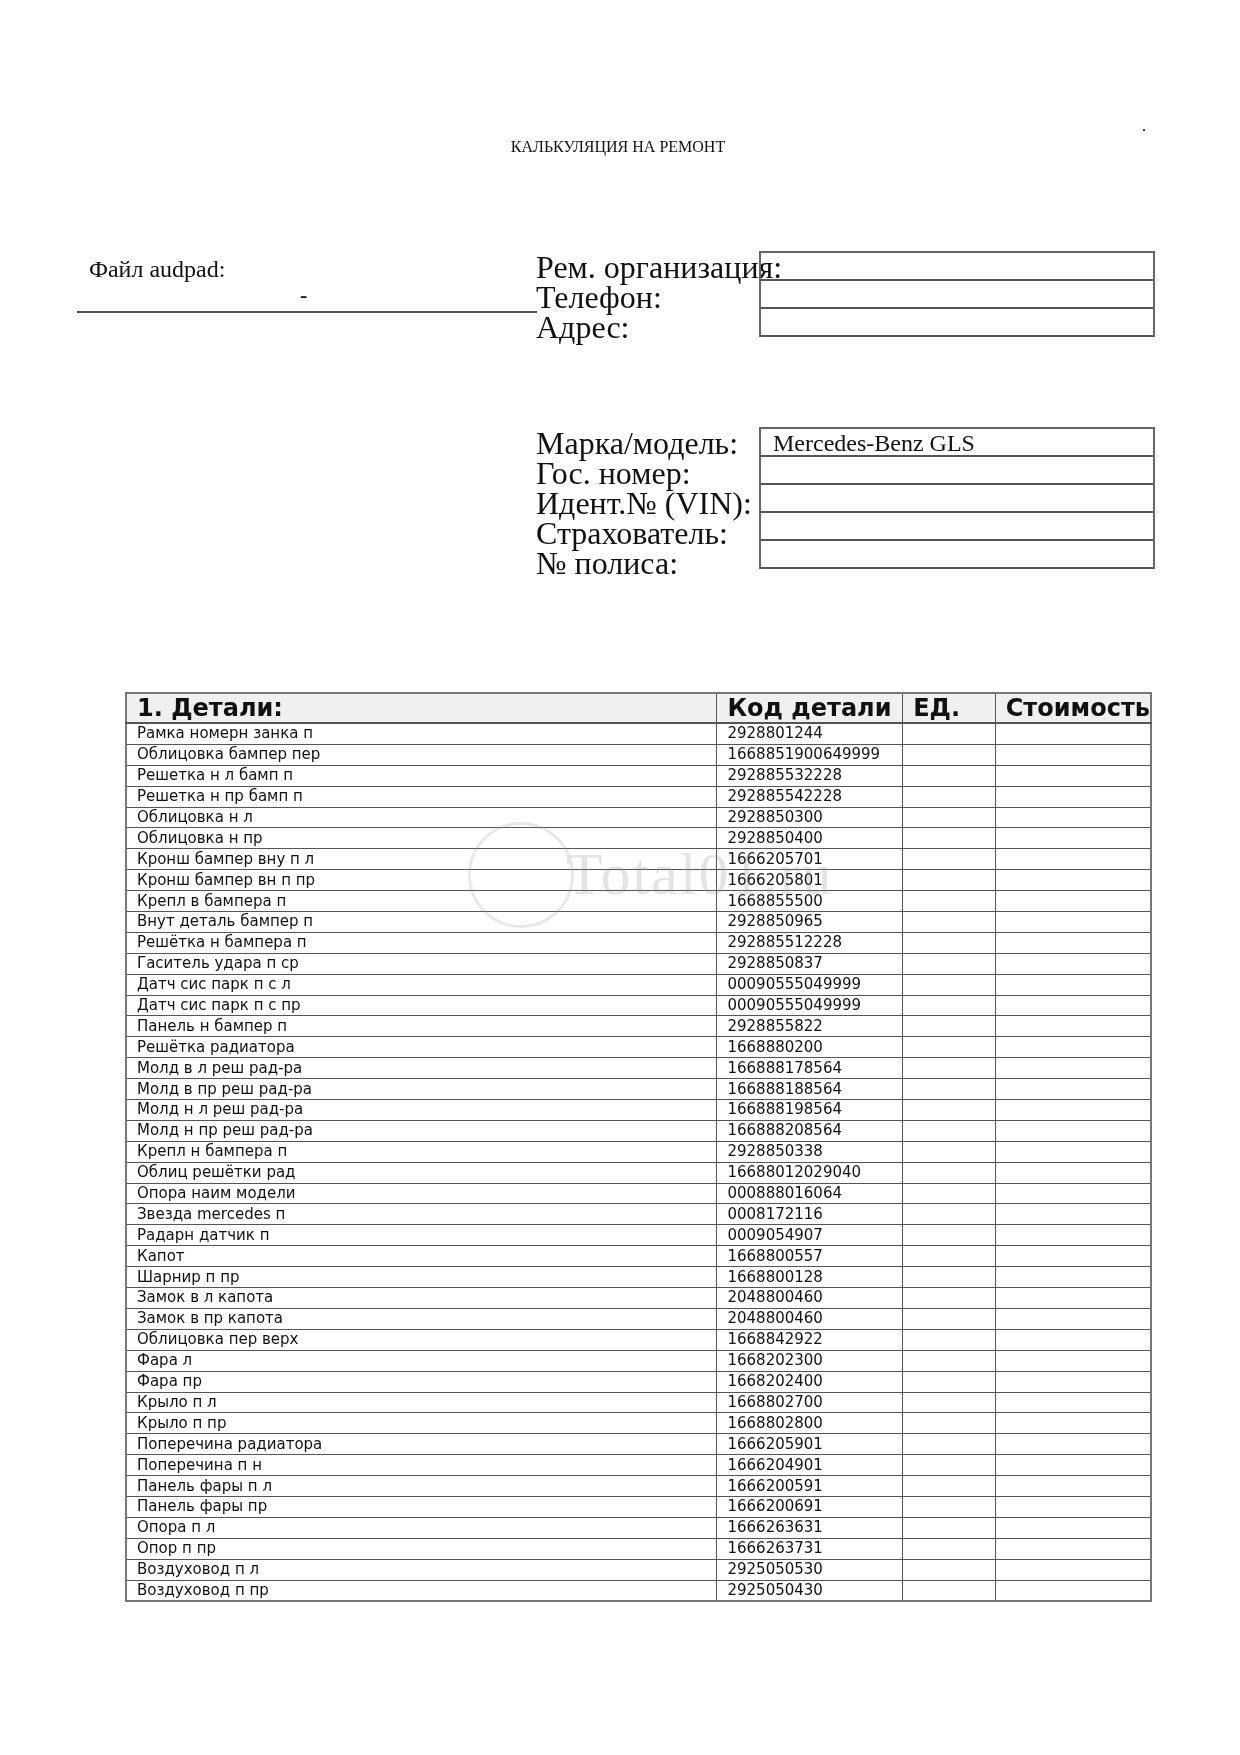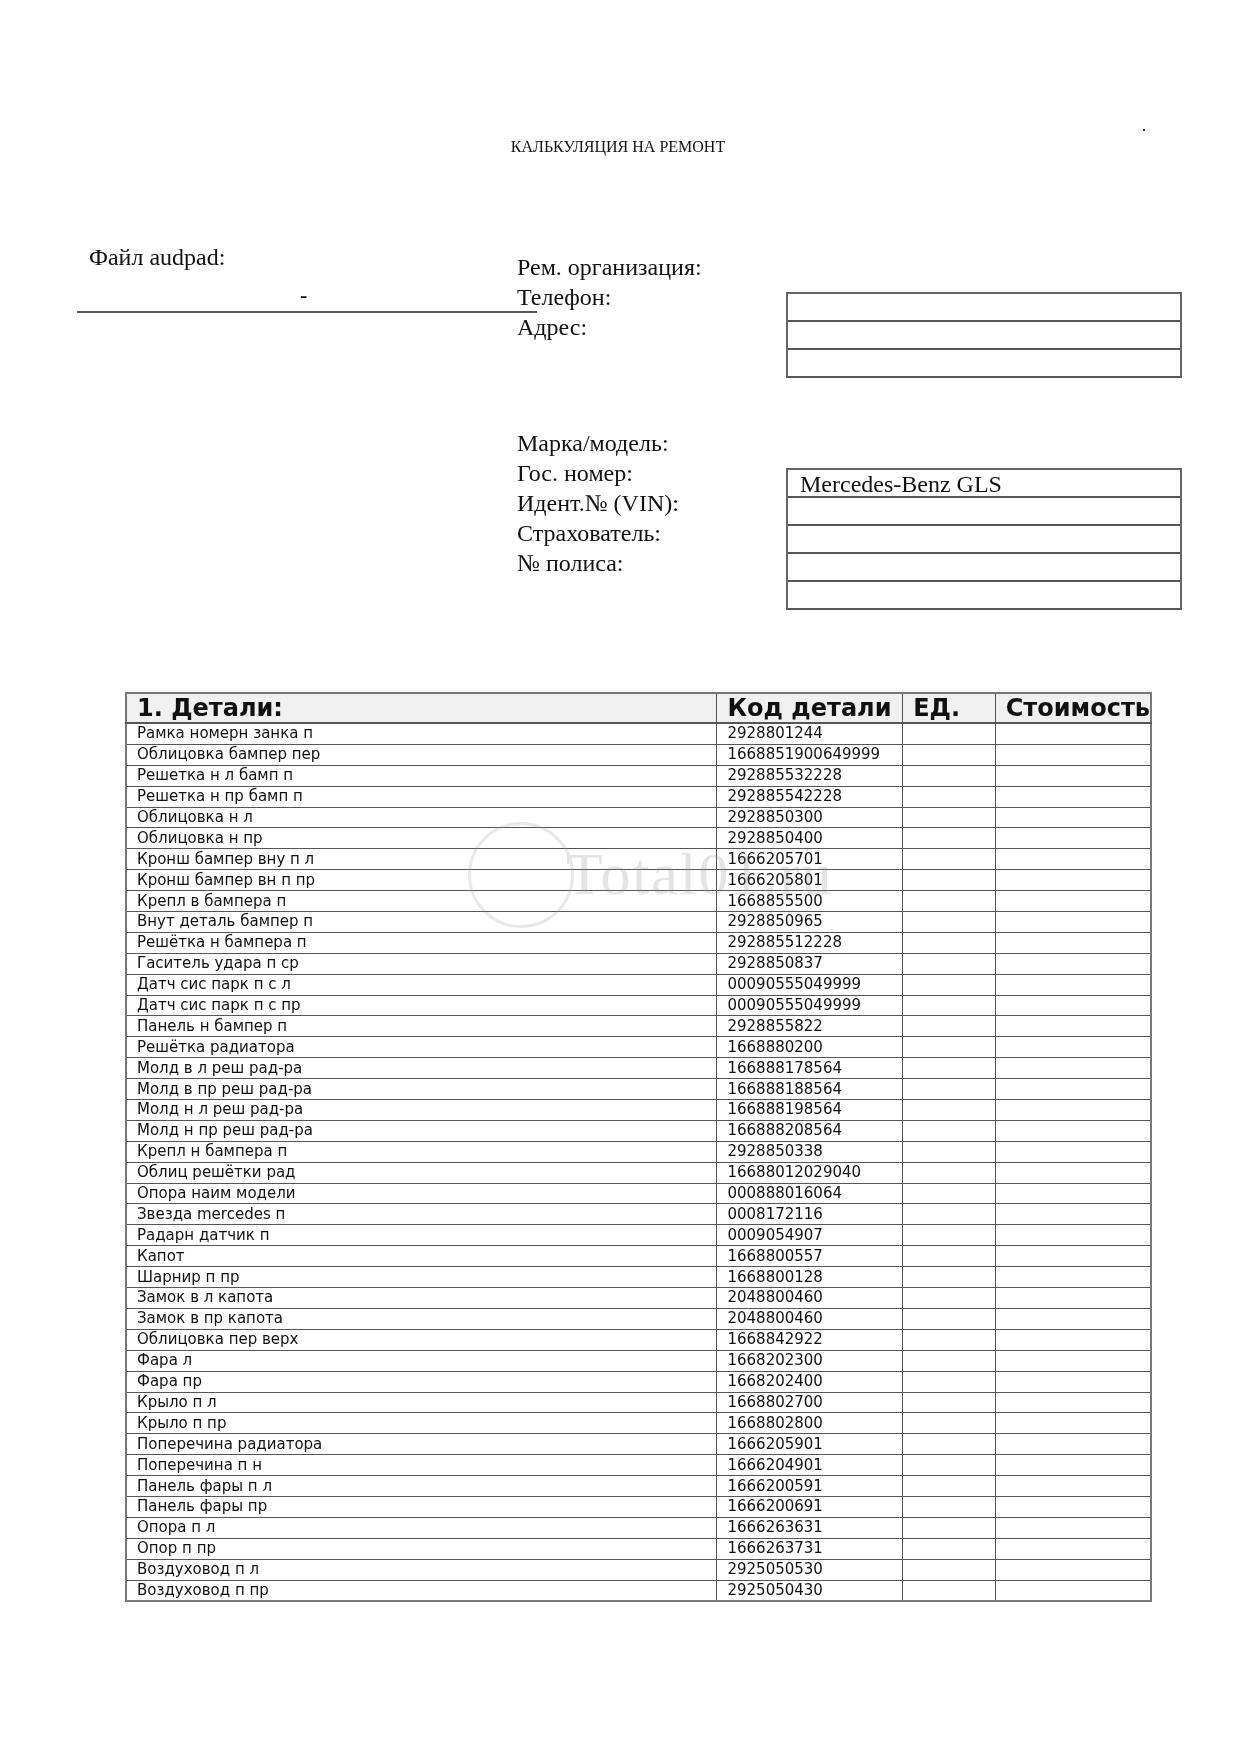--- a/index.html
+++ b/index.html
@@ -3,26 +3,26 @@
   <meta charset="utf-8">
   <style>
     html, body { margin: 0; padding: 0; background: #ffffff; }
     body { width: 1240px; height: 1755px; position: relative; overflow: hidden; color: #111; }
     .serif { font-family: "Liberation Serif", "DejaVu Serif", serif; }
     .sans { font-family: "DejaVu Sans", "Liberation Sans", sans-serif; }
 
     #doc-title { position: absolute; top: 138px; left: 0; width: 1156px; text-align: center; font-size: 16px; letter-spacing: 0px; padding-left: 40px; }
     #stray-dot { position: absolute; top: 129px; left: 1143px; width: 2px; height: 2px; background: #333; }
 
-    #file-label { position: absolute; top: 244px; left: 89px; font-size: 24px; }
+    #file-label { position: absolute; top: 256px; left: 89px; font-size: 24px; }
     #file-value { position: absolute; top: 282px; left: 300px; font-size: 22px; font-weight: bold; }
     #file-underline { position: absolute; top: 311px; left: 77px; width: 460px; height: 0; border-top: 2px solid #555; }
 
-    .label-col { position: absolute; left: 517px; font-size: 24px; line-height: 30px; }
-    .box-col { position: absolute; left: 786px; width: 392px; border: 2px solid #666; border-bottom: none; margin-top: 41px; }
+    .label-col { position: absolute; left: 536px; font-size: 32px; line-height: 30px; }
+    .box-col { position: absolute; left: 759px; width: 392px; border: 2px solid #666; border-bottom: none; }
     .box-cell { height: 28px; border-bottom: 2px solid #555; font-size: 24px; line-height: 28px; padding-left: 12px; box-sizing: border-box; }
 
     #org-labels { top: 252px; }
     #org-boxes { top: 251px; }
     #car-labels { top: 428px; }
     #car-boxes { top: 427px; }
 
     #parts-table { position: absolute; top: 692px; left: 125px; width: 1027px; border-collapse: collapse; border: 2px solid #777; }
     #parts-table th, #parts-table td { border: 1px solid #555; padding: 0 0 0 10px; text-align: left; }
     #parts-table th { background: #f0f0f0; font-size: 24px; font-weight: bold; height: 25px; border-bottom: 2px solid #555; }

